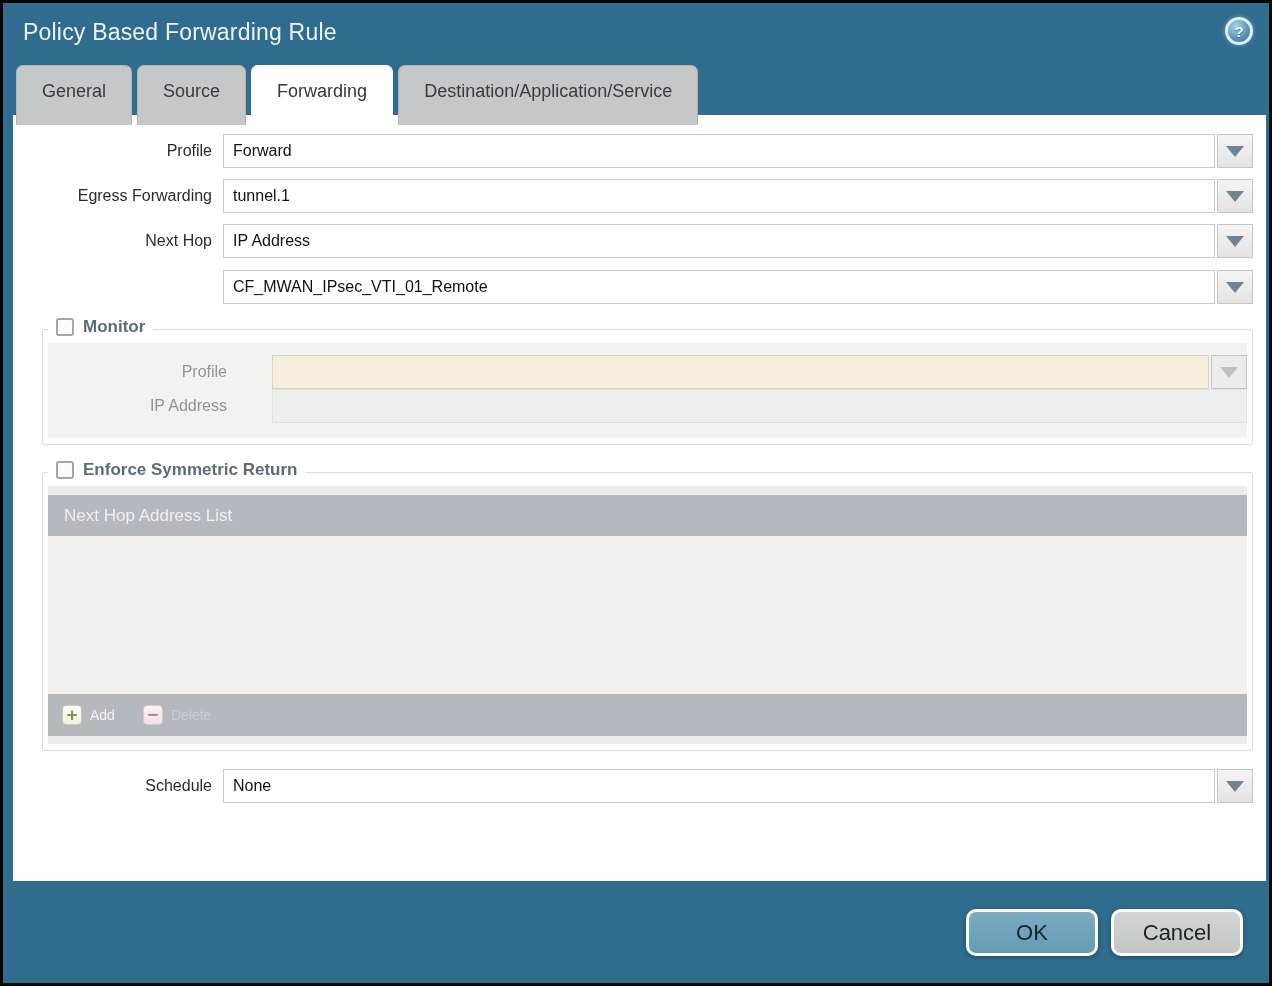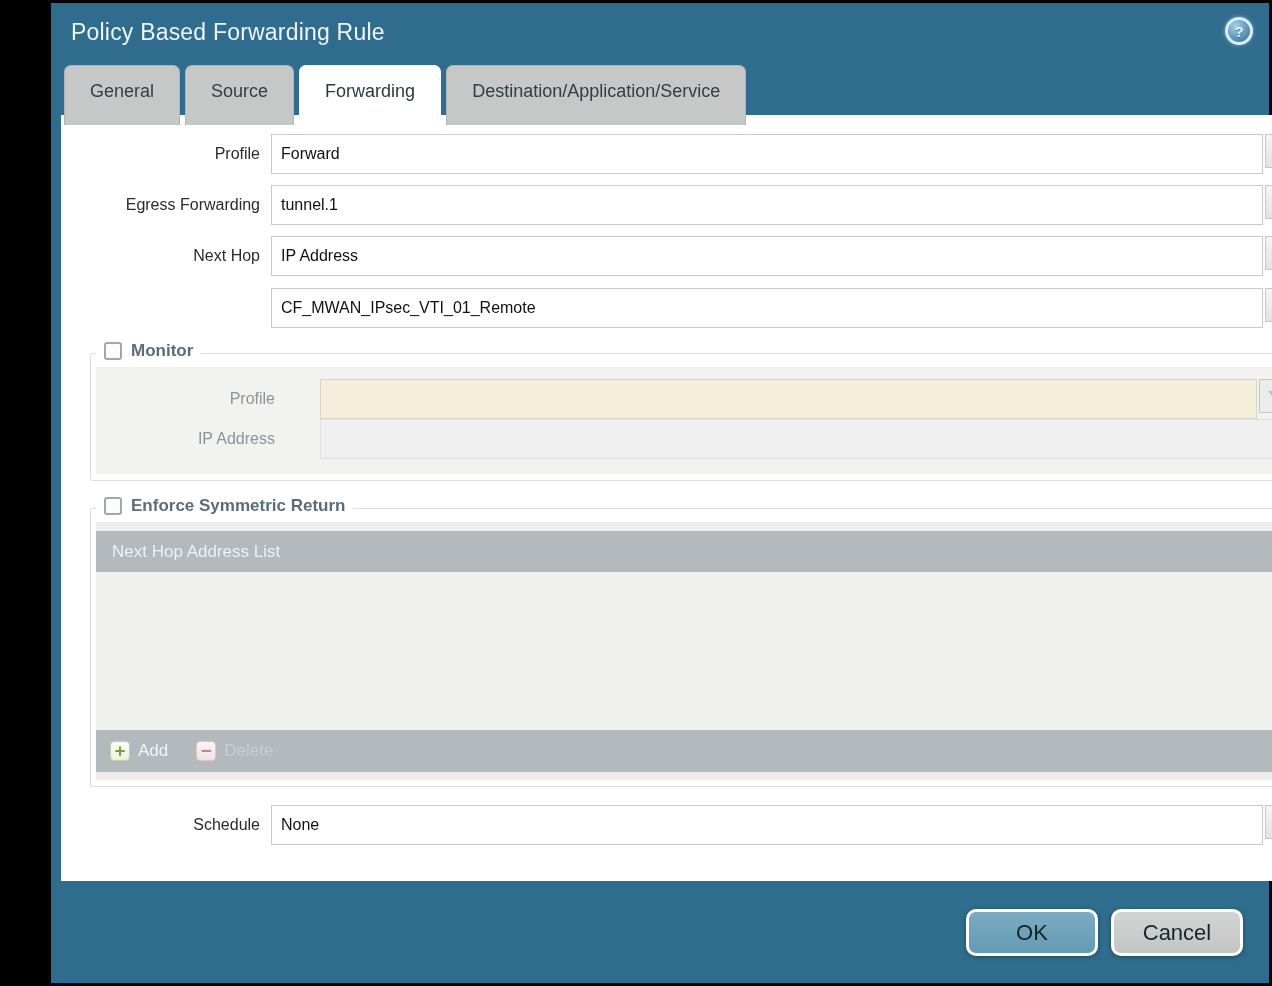--- a/index.html
+++ b/index.html
@@ -6,21 +6,20 @@
   html, body { width: 1272px; height: 986px; }
   body {
     font-family: "Liberation Sans", sans-serif;
     background: #000;
     overflow: hidden;
   }
   .frame {
     position: absolute; inset: 0;
     border: 3px solid #050505;
     background: #2f6c8d;
-    margin-left: 48px;
   }
 
   
   .titlebar { position: relative; height: 62px; }
   .title {
     position: absolute; left: 20px; top: 16px;
     color: #eef5f9; font-size: 23px; letter-spacing: 0.2px;
   }
   .help-btn {
     position: absolute; right: 16px; top: 14px;
@@ -68,21 +67,21 @@
 
   
   .row { display: flex; align-items: center; margin-top: 11px; }
   .row .lbl {
     width: 210px; text-align: right; padding-right: 11px;
     font-size: 16px; color: #2b2b2b; white-space: nowrap;
   }
   .row .lbl.disabled { color: #8e9499; }
   .fieldwrap { flex: 1; display: flex; align-items: stretch; }
   .txt {
-    flex: 1; height: 40px;
+    flex: 1; height: 34px;
     border: 1px solid #c9c9c9; background: #fff;
     font-family: "Liberation Sans", sans-serif;
     font-size: 16px; color: #111; padding: 0 9px;
     outline: none;
   }
   .dd {
     width: 36px; height: 34px; margin-left: 2px;
     background: linear-gradient(#f5f5f5, #e3e3e3);
     border: 1px solid #c6c6c6;
     display: flex; align-items: center; justify-content: center;
@@ -155,21 +154,21 @@
     font-weight: bold; font-size: 19px; line-height: 18px;
   }
   .icon-add {
     background: linear-gradient(#fdfdfa, #edf0e0);
     border: 1px solid #c6cda6; color: #87973c;
   }
   .icon-del {
     background: linear-gradient(#faf4f4, #f0e4e4);
     border: 1px solid #dcc6c6; color: #c08484;
   }
-  .tool-label { font-size: 17px; color: #f2f4f5; }
+  .tool-label { font-size: 14px; color: #f2f4f5; }
   .tool-btn.disabled { cursor: default; }
   .tool-btn.disabled .tool-label { color: #c9cdd0; }
 
   
   .footer {
     display: flex; justify-content: flex-end;
     gap: 13px; margin-top: 28px; padding-right: 26px;
   }
   .btn {
     min-width: 132px; height: 47px;

